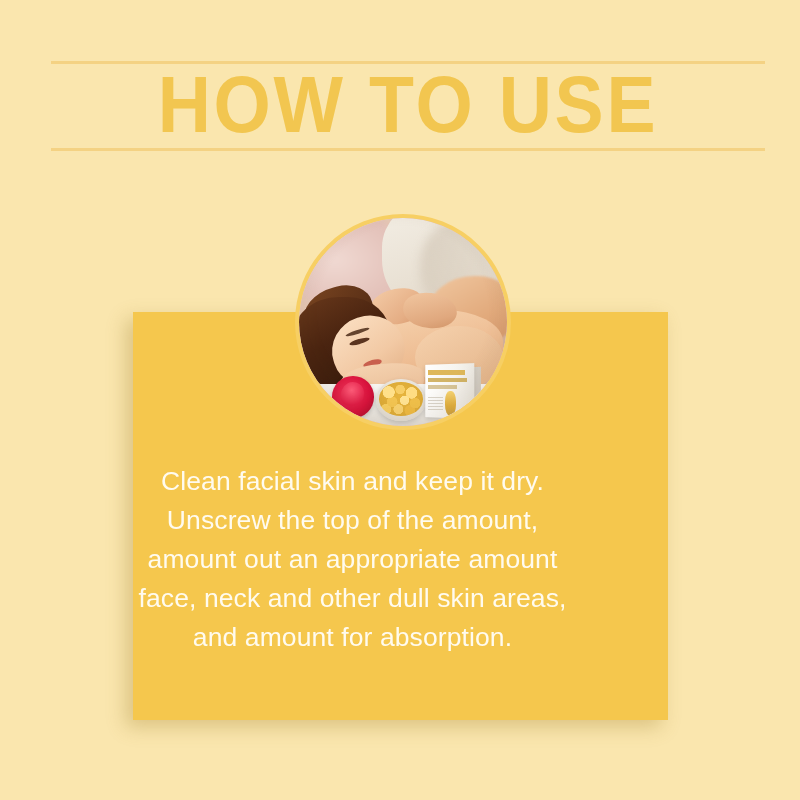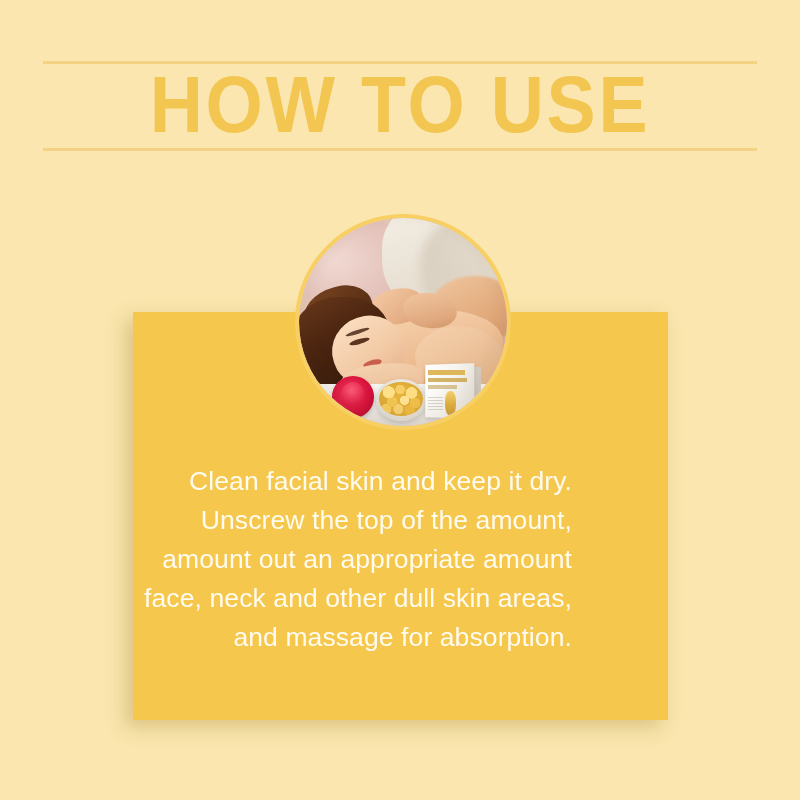--- a/index.html
+++ b/index.html
@@ -12,21 +12,21 @@
 
   body {
     background:#fae6ae;
     font-family:"Liberation Sans", sans-serif;
     position:relative;
   }
 
   
   #header-section {
     position:absolute;
-    left:0; top:0;
+    left:8px; top:0;
     width:649px; height:200px;
   }
 
   .rule {
     position:absolute;
     left:43px;
     width:714px;
     height:3px;
     background:#f4d283;
   }
@@ -58,21 +58,21 @@
     background:#f5c74d;
     box-shadow:-7px 7px 18px rgba(150,115,30,0.30);
   }
 
   
   #instruction-text {
     position:absolute;
     left:133px;
     top:462px;
     width:439px;
-    text-align:right;
+    text-align:center;
     color:#fffbef;
     font-size:26.5px;
     line-height:39px;
     letter-spacing:0.1px;
     font-weight:300;
   }
   #instruction-text .tline { display:block; white-space:nowrap; }
 
   
   #photo-circle {
@@ -321,14 +321,14 @@
     <div class="ph" id="ph-box-lines"></div>
     <div class="ph" id="ph-vig"></div>
   </div>
 </div>
 
 <div id="instruction-text">
   <span class="tline">Clean facial skin and keep it dry.</span>
   <span class="tline">Unscrew the top of the amount,</span>
   <span class="tline">amount out an appropriate amount</span>
   <span class="tline">face, neck and other dull skin areas,</span>
-  <span class="tline">and massage for absorption.</span>
+  <span class="tline">and amount for absorption.</span>
 </div>
 
 </body></html>

